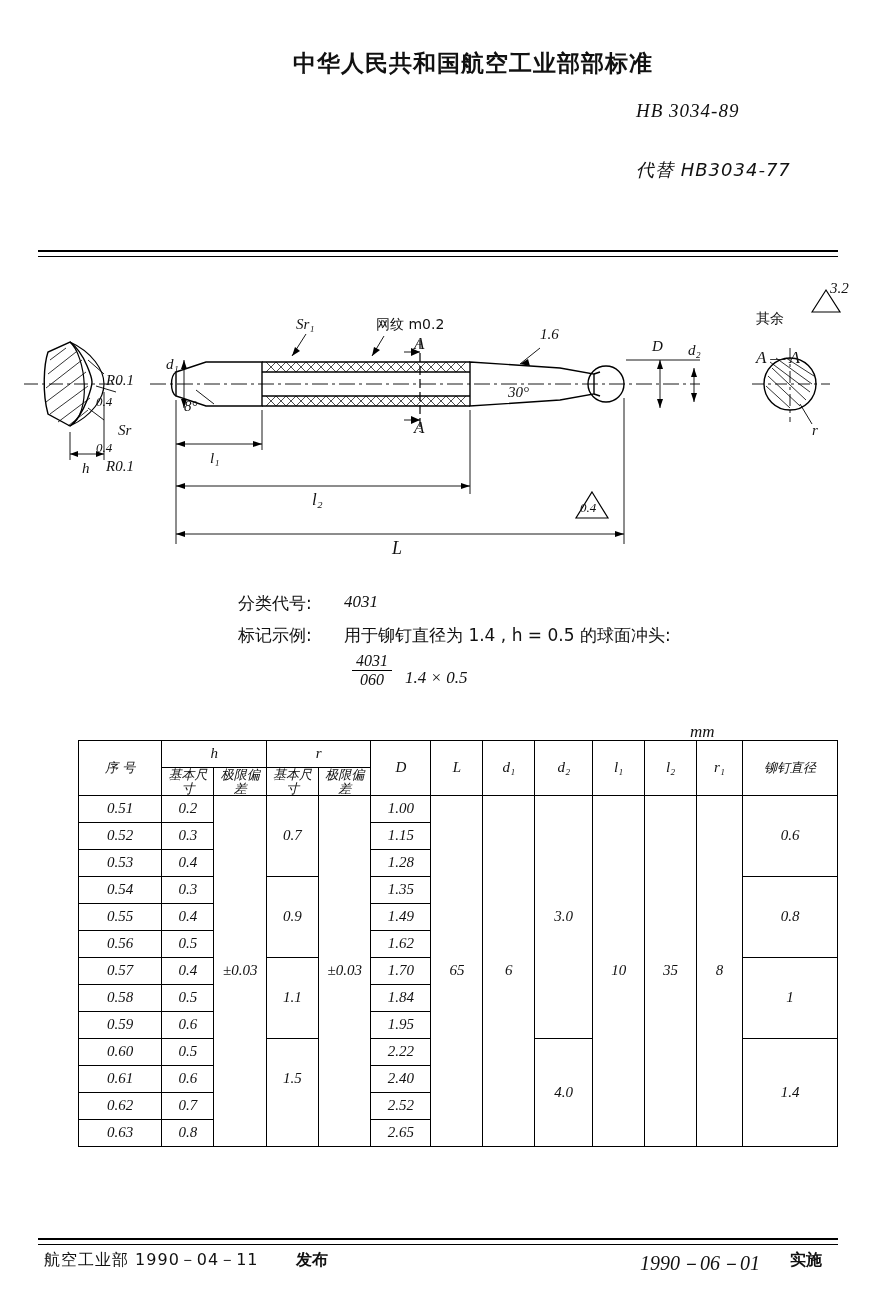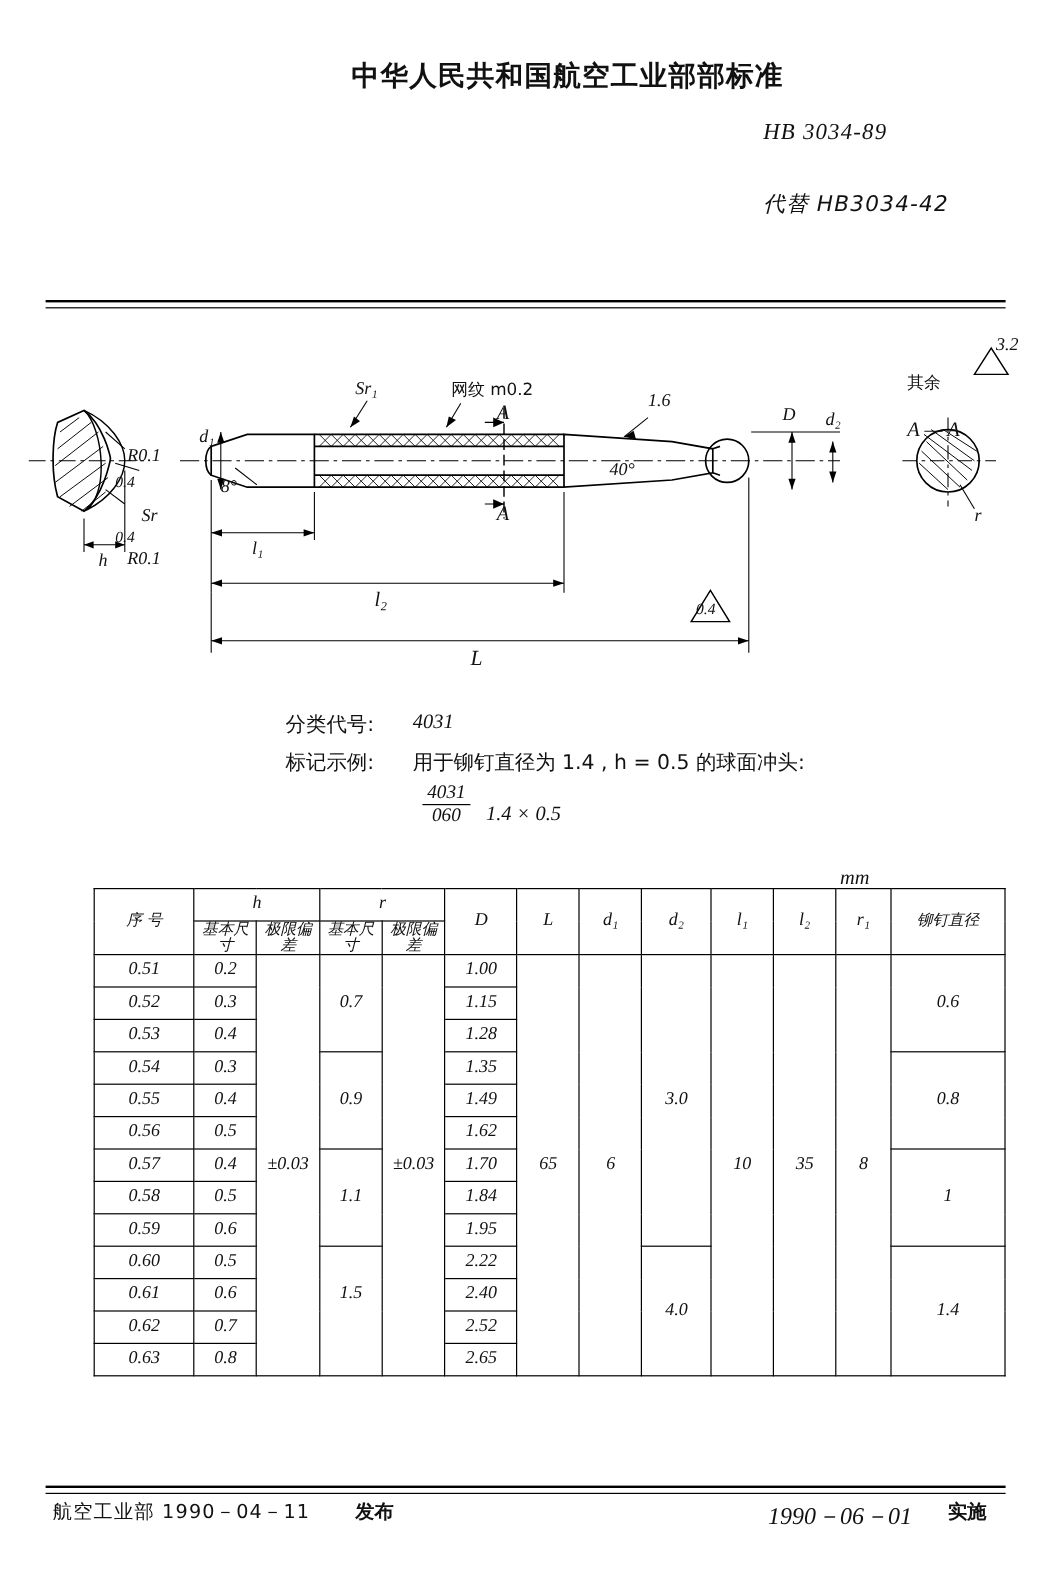--- a/index.html
+++ b/index.html
@@ -116,21 +116,20 @@
     font-size: 17px;
   }
 
   
   .unit {
     position: absolute;
     left: 690px; top: 722px;
     font-style: italic;
     font-size: 17px;
     font-family: "Liberation Serif", serif;
-    margin-left: 10px;
   }
   table.spec {
     position: absolute;
     left: 78px; top: 740px;
     width: 760px;
     border-collapse: collapse;
     font-family: "Liberation Serif", serif;
     font-style: italic;
     font-size: 15px;
   }
@@ -198,21 +197,21 @@
     font-weight: bold;
   }
 </style>
 </head>
 <body>
 
 <div class="page">
 
   <div class="hdr-title">中华人民共和国航空工业部部标准</div>
   <div class="std-no">HB 3034-89</div>
-  <div class="replaces">代替 HB3034-42</div>
+  <div class="replaces">代替 HB3034-77</div>
   <div class="rule-top"></div>
   <div class="rule-top2"></div>
 
   <div class="drawing">
 
     <svg width="874" height="320" viewBox="0 0 874 320">
       <g fill="none" stroke="#000" stroke-width="1.4">
 
         <path d="M48 88 C 44 100, 42 128, 48 150 L 70 162 C 86 150, 92 120, 92 118
                  C 92 116, 86 90, 70 78 Z"></path>
@@ -457,21 +456,21 @@
     <div class="lbl lbl-s" style="left:96px; top:176px;">0.4</div>
     <div class="lbl" style="left:106px; top:194px;">R0.1</div>
     <div class="lbl" style="left:82px; top:196px;">h</div>
 
     <div class="lbl" style="left:296px; top:52px;">Sr₁</div>
     <div class="lbl lbl-cn" style="left:376px; top:52px;">网纹 m0.2</div>
     <div class="lbl" style="left:414px; top:70px; font-size:17px;">A</div>
     <div class="lbl" style="left:414px; top:154px; font-size:17px;">A</div>
     <div class="lbl" style="left:166px; top:92px;">d₁</div>
     <div class="lbl" style="left:184px; top:134px;">8°</div>
-    <div class="lbl" style="left:508px; top:120px;">40°</div>
+    <div class="lbl" style="left:508px; top:120px;">30°</div>
     <div class="lbl" style="left:540px; top:62px;">1.6</div>
     <div class="lbl lbl-s" style="left:580px; top:236px;">0.4</div>
     <div class="lbl" style="left:652px; top:74px;">D</div>
     <div class="lbl" style="left:688px; top:78px;">d₂</div>
     <div class="lbl" style="left:210px; top:186px;">l₁</div>
     <div class="lbl" style="left:312px; top:226px; font-size:17px;">l₂</div>
     <div class="lbl" style="left:392px; top:274px; font-size:18px;">L</div>
 
     <div class="lbl lbl-cn" style="left:756px; top:46px;">其余</div>
     <div class="lbl" style="left:818px; top:16px;margin-left:12px;">3.2</div>

